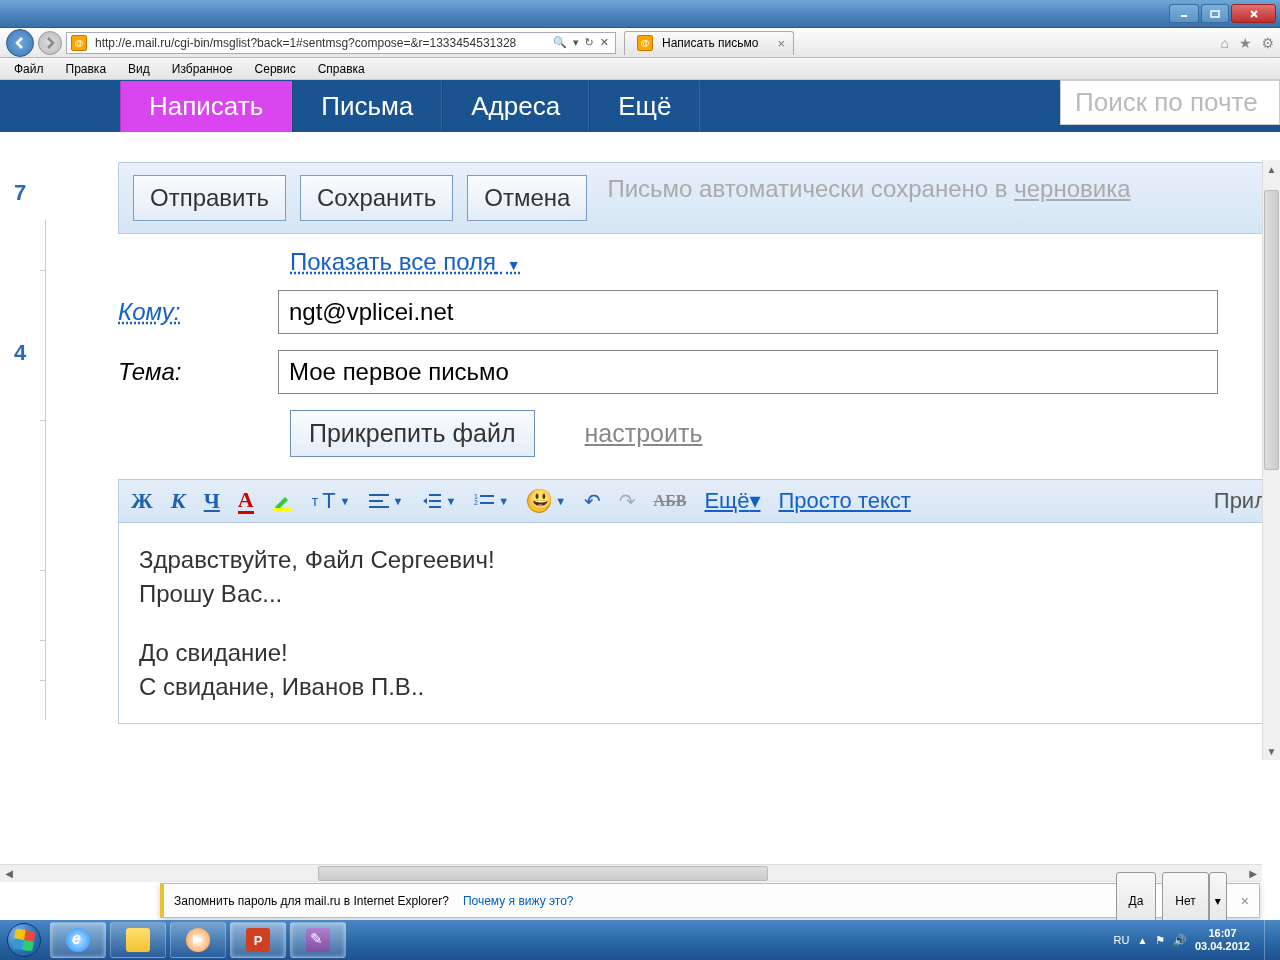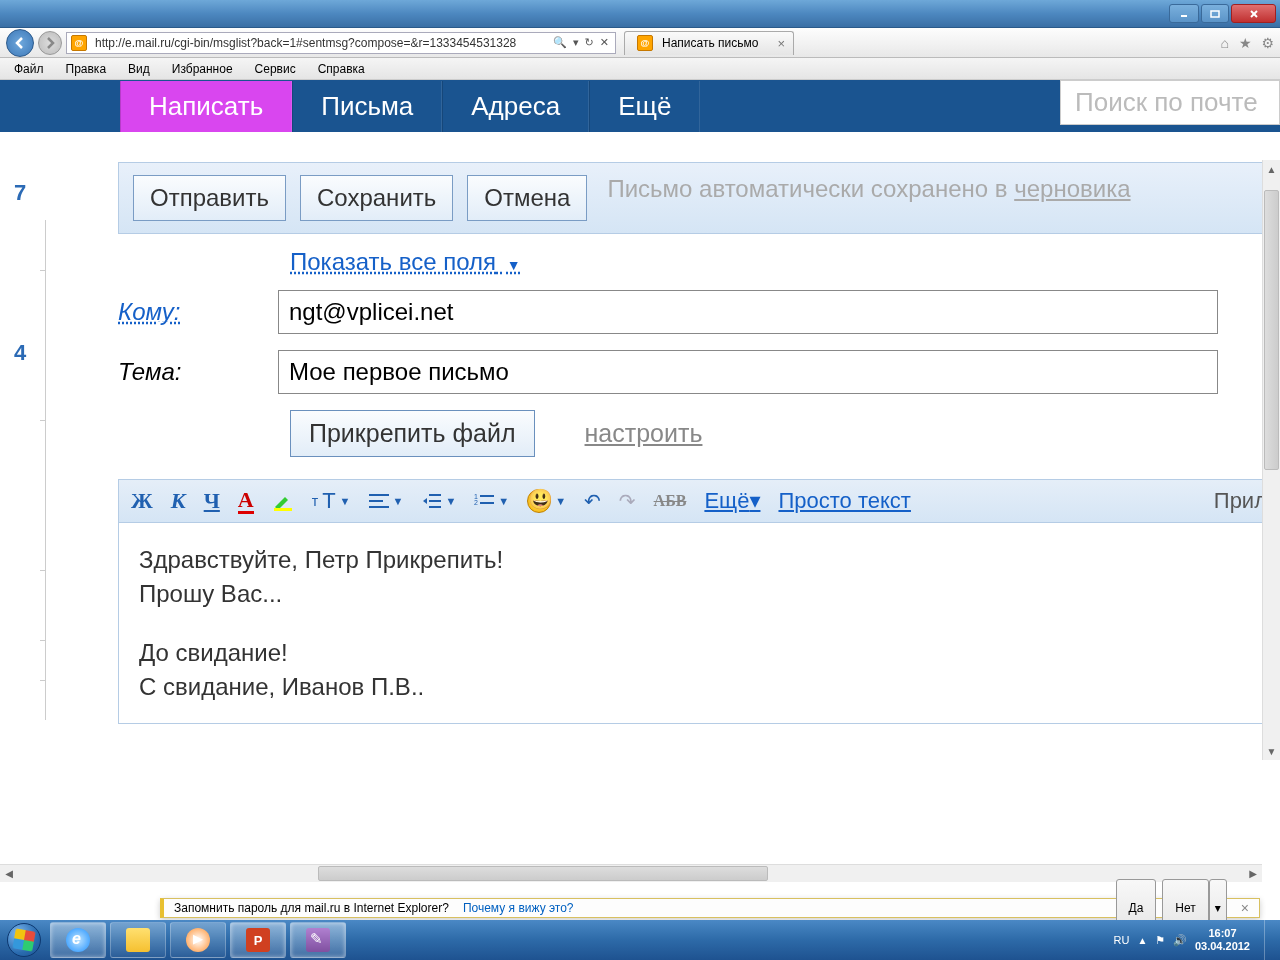--- a/index.html
+++ b/index.html
@@ -88,21 +88,21 @@
 
 .vscroll { position: absolute; right: 0; top: 80px; width: 18px; bottom: 100px; background: #f0f0f0; border-left: 1px solid #ddd; }
 .vscroll .thumb { position: absolute; left: 1px; right: 1px; top: 30px; height: 280px; background: linear-gradient(to right, #ddd, #ccc); border: 1px solid #bbb; border-radius: 2px; }
 .vscroll .arr { height: 18px; display: flex; align-items: center; justify-content: center; font-size: 10px; color: #666; }
 .hscroll { position: absolute; left: 0; right: 18px; bottom: 78px; height: 18px; background: #f0f0f0; border-top: 1px solid #ddd; display: flex; align-items: center; }
 .hscroll .track { flex: 1; position: relative; height: 100%; }
 .hscroll .thumb { position: absolute; left: 300px; width: 450px; top: 1px; bottom: 1px; background: linear-gradient(#ddd, #ccc); border: 1px solid #bbb; border-radius: 2px; }
 .hscroll .arr { width: 18px; text-align: center; font-size: 10px; color: #666; }
 
 
-.pw-bar { position: absolute; left: 160px; right: 20px; bottom: 42px; height: 20px; background: #fdfdfd; border: 1px solid #d8c060; border-left: 4px solid #e8c030; display: flex; align-items: center; padding: 0 10px; font-size: 12px; gap: 14px; box-shadow: 0 2px 6px rgba(0,0,0,0.2); }
+.pw-bar { position: absolute; left: 160px; right: 20px; bottom: 42px; height: 35px; background: #fdfdfd; border: 1px solid #d8c060; border-left: 4px solid #e8c030; display: flex; align-items: center; padding: 0 10px; font-size: 12px; gap: 14px; box-shadow: 0 2px 6px rgba(0,0,0,0.2); }
 .pw-bar .why { color: #0060c0; cursor: pointer; }
 .pw-bar .btns { margin-left: auto; display: flex; gap: 6px; align-items: center; }
 .pw-bar button { padding: 21px 12px; font-size: 12px; border: 1px solid #999; background: linear-gradient(#f8f8f8, #e5e5e5); border-radius: 3px; cursor: pointer; }
 .pw-bar .no-btn { display: flex; }
 .pw-bar .no-dd { border-left: 1px solid #999; padding: 0 5px; }
 .pw-bar .close-x { color: #888; cursor: pointer; font-size: 14px; margin-left: 8px; }
 
 
 .taskbar { position: absolute; left: 0; right: 0; bottom: 0; height: 40px; background: linear-gradient(#4a88c5, #2d6aa8 50%, #1e5290); display: flex; align-items: center; }
 .start-orb { width: 48px; height: 40px; display: flex; align-items: center; justify-content: center; cursor: pointer; }
@@ -297,21 +297,21 @@
         </span>
       <span class="undo-arr">↶</span>
       <span class="redo-arr">↷</span>
       <span class="ed-btn strike">АБВ</span>
       <span class="ed-link"><span>Ещё</span>▾</span>
       <span class="ed-link">Просто текст</span>
       <span class="ed-right">Прил</span>
     </div>
 
     <div class="ed-body">
-      <div>Здравствуйте, Петр Прикрепить!</div>
+      <div>Здравствуйте, Файл Сергеевич!</div>
       <div>Прошу Вас...</div>
       <div style="height:26px"></div>
       <div>До свидание!</div>
       <div>С свидание, Иванов П.В..</div>
     </div>
   </div>
 
   <div class="vscroll">
     <div class="arr">▲</div>
     <div class="thumb"></div>

